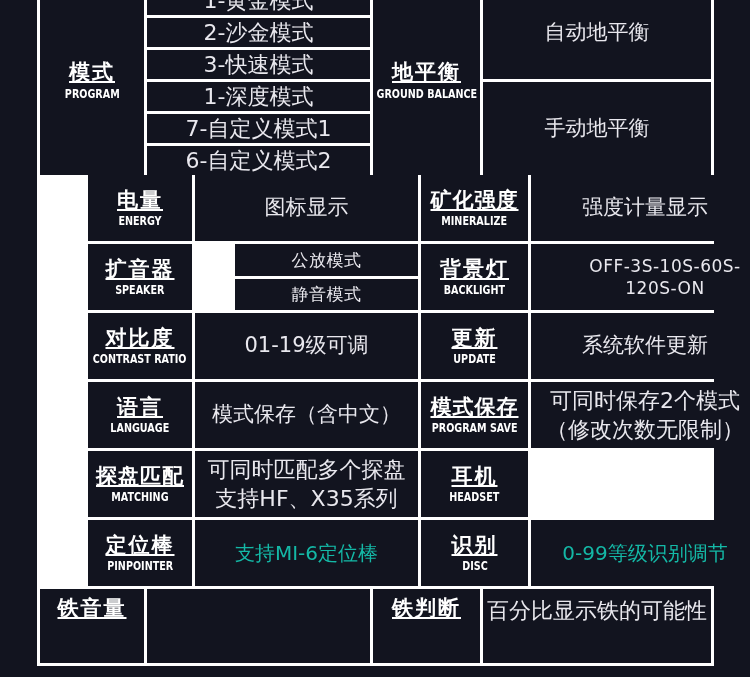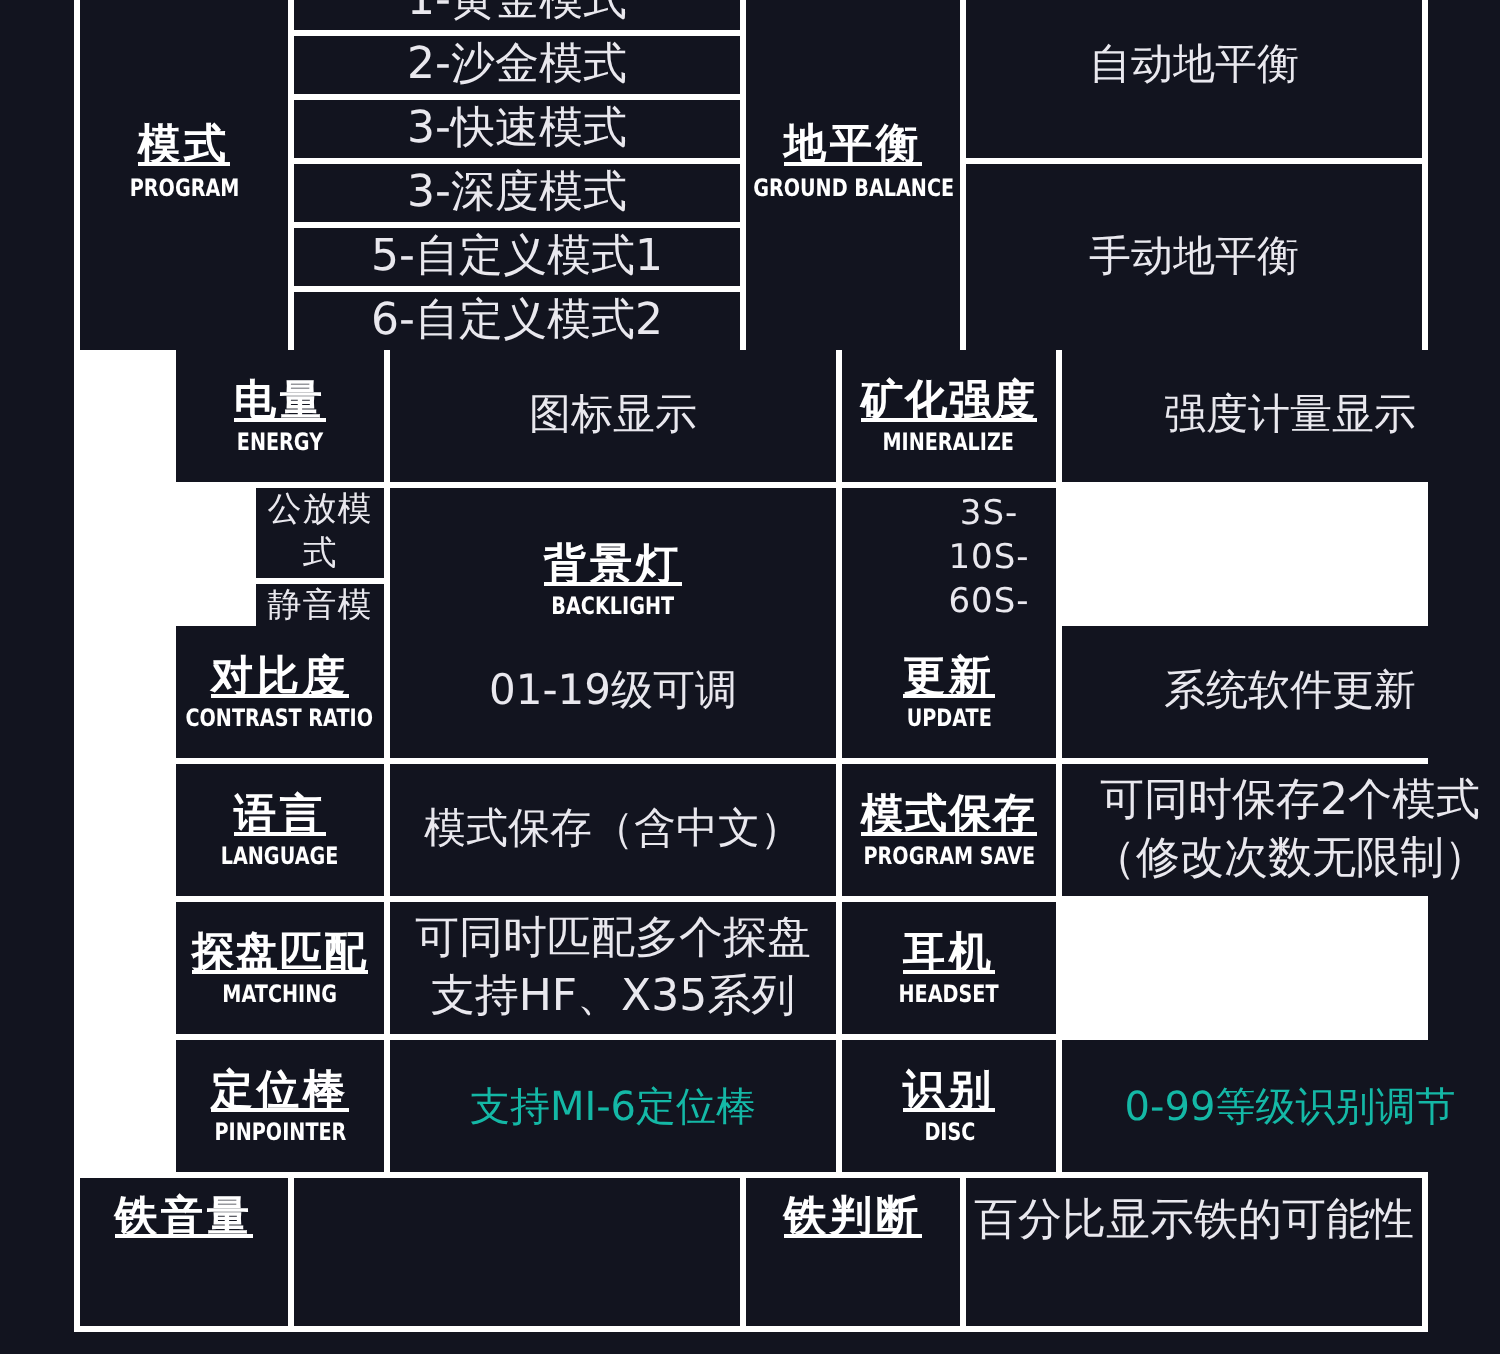--- a/index.html
+++ b/index.html
@@ -91,22 +91,22 @@
 
     <div class="row r-main">
       <div class="cell">
         <span class="zh">模式</span>
         <span class="en">PROGRAM</span>
       </div>
       <div class="stack" style="grid-template-rows: repeat(6, 1fr);">
         <div class="val-sm">1-黄金模式</div>
         <div class="val-sm">2-沙金模式</div>
         <div class="val-sm">3-快速模式</div>
-        <div class="val-sm">3-深度模式</div>
-        <div class="val-sm">5-自定义模式1</div>
+        <div class="val-sm">1-深度模式</div>
+        <div class="val-sm">7-自定义模式1</div>
         <div class="val-sm">6-自定义模式2</div>
       </div>
       <div class="cell">
         <span class="zh">地平衡</span>
         <span class="en">GROUND BALANCE</span>
       </div>
       <div class="stack" style="grid-template-rows: repeat(2, 1fr);">
         <div class="val-lg">自动地平衡</div>
         <div class="val-lg">手动地平衡</div>
       </div>
@@ -123,20 +123,24 @@
       <div class="cell">
         <span class="zh" style="letter-spacing:1px;text-align:center;">矿化强度</span>
         <span class="en">MINERALIZE</span>
       </div>
       <div class="cell">
         <span class="val-lg">强度计量显示</span>
       </div>
     </div>
 
     <div class="row r-std">
+      <div class="cell">
+        <span class="zh">扩音器</span>
+        <span class="en">SPEAKER</span>
+      </div>
       <div class="stack" style="grid-template-rows: repeat(2, 1fr);">
         <div class="val-xs">公放模式</div>
         <div class="val-xs">静音模式</div>
       </div>
       <div class="cell">
         <span class="zh">背景灯</span>
         <span class="en">BACKLIGHT</span>
       </div>
       <div class="cell">
         <span class="val-xs">OFF-3S-10S-60S-120S-ON</span>

